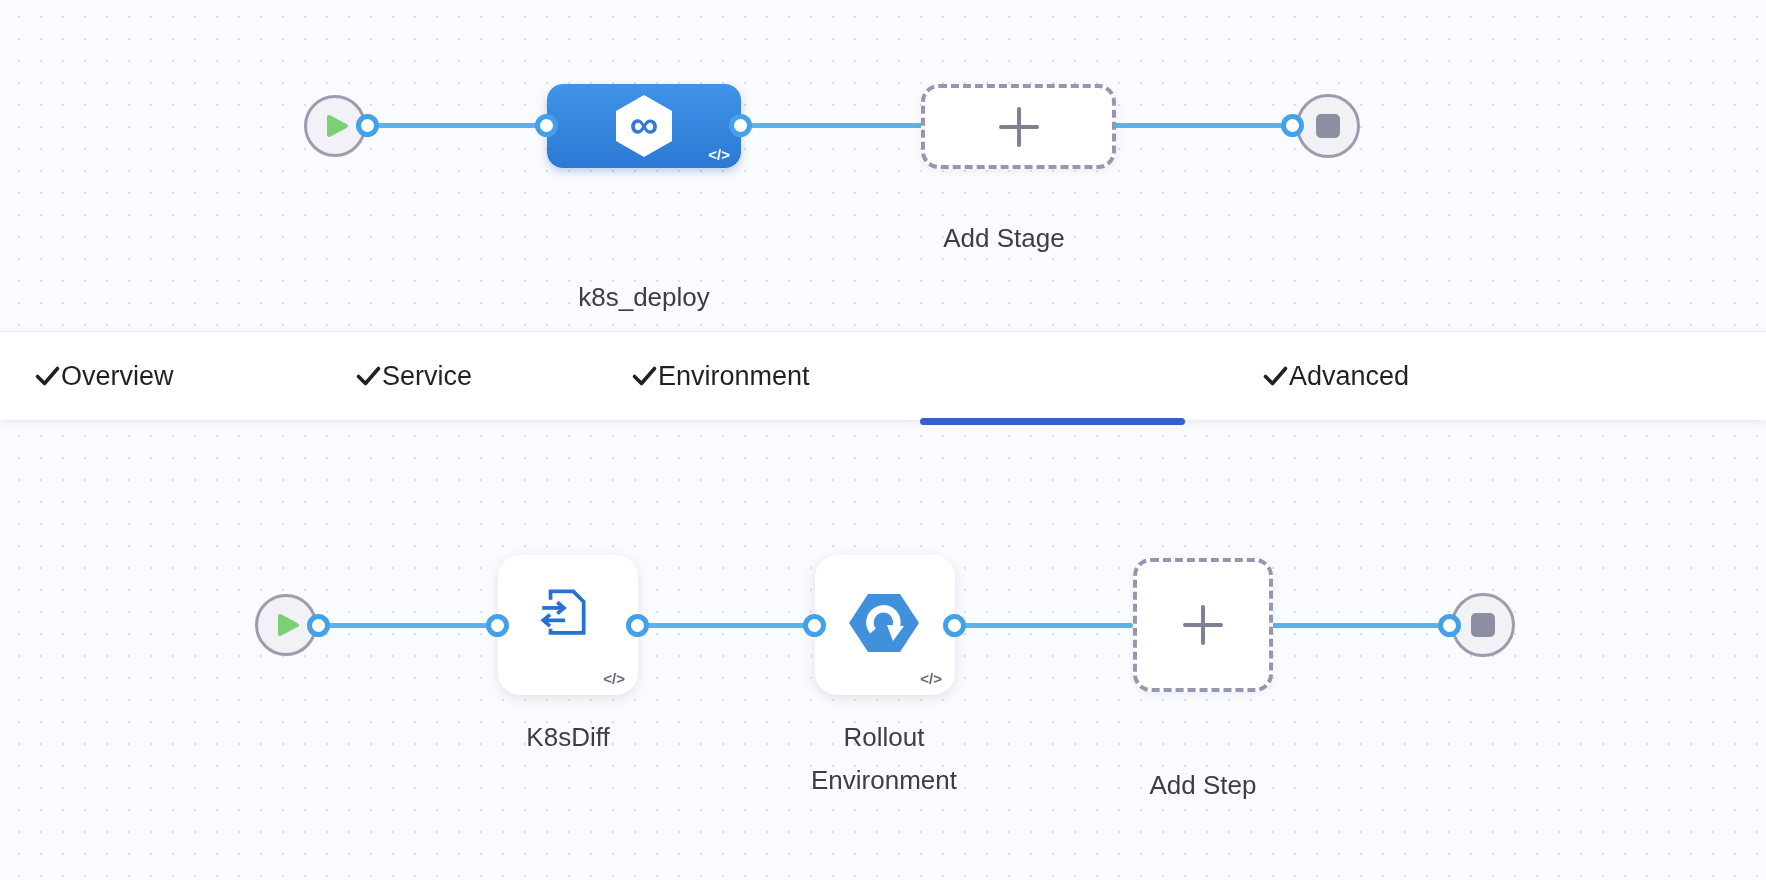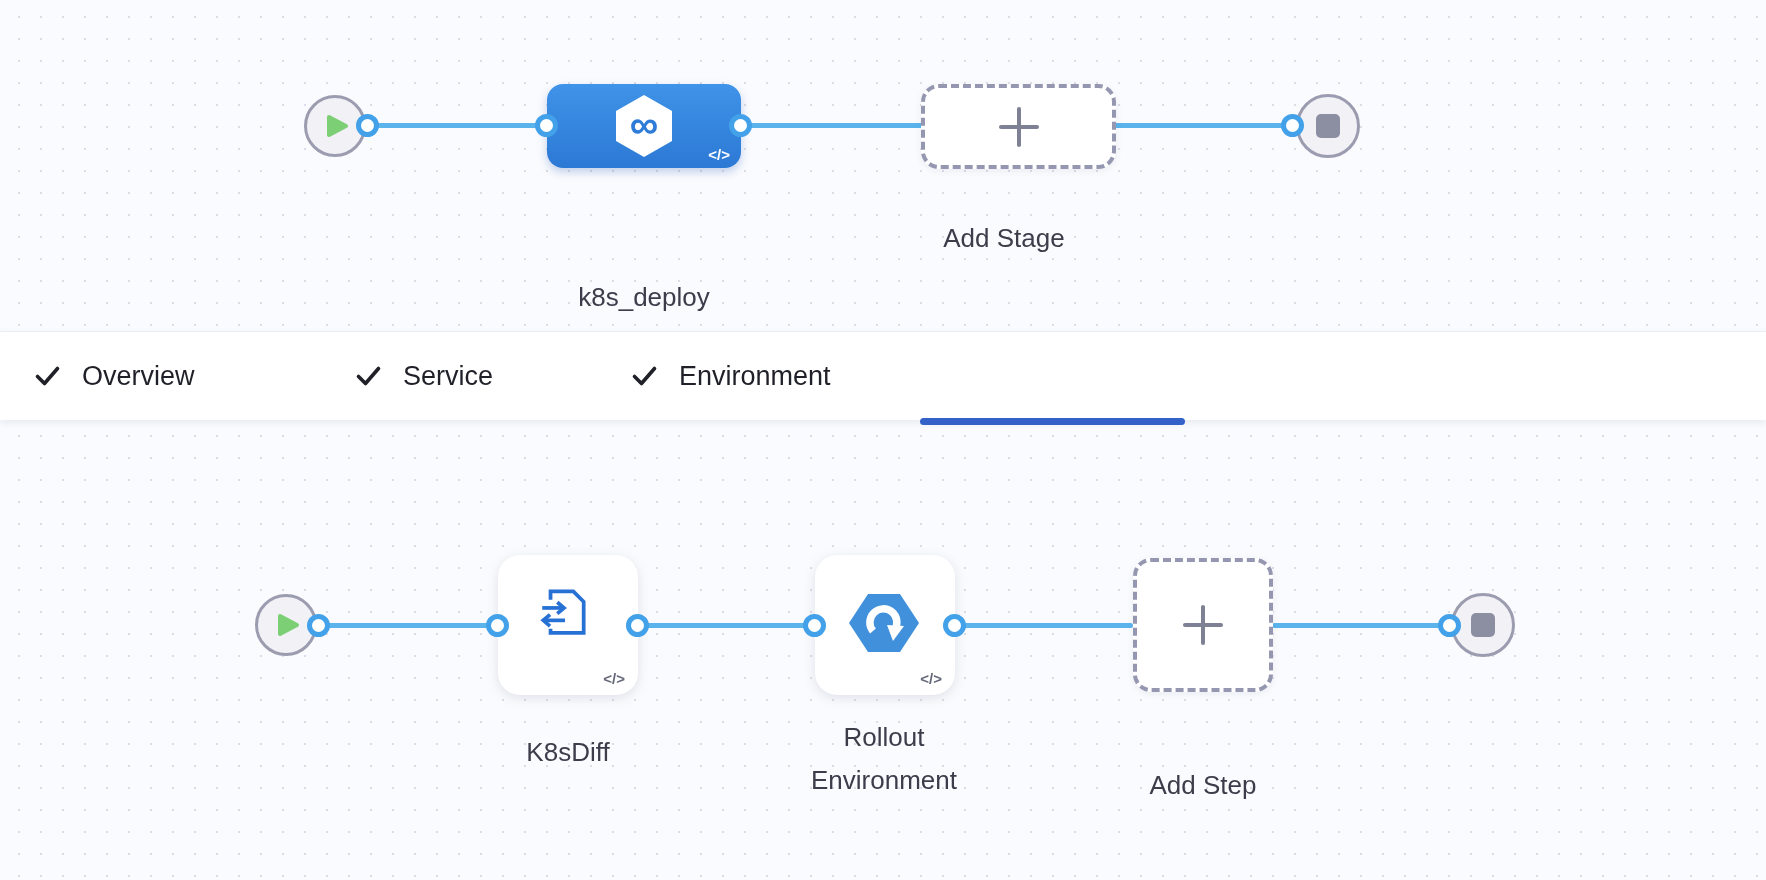--- a/index.html
+++ b/index.html
@@ -55,21 +55,21 @@
   .step-card .code-badge{color:#66687A;right:13px;bottom:8px;}
   .step-icon{position:absolute;}
 
   
   .node-label{position:absolute;font-size:26px;font-weight:500;color:#3B3D4A;
     text-align:center;line-height:43px;z-index:3;}
 
   
   #tabbar{position:absolute;left:0;top:331px;width:1766px;height:88px;background:#FFFFFF;
     border-top:1px solid #ECEDF2;box-shadow:0 3px 7px rgba(80,85,120,.10);z-index:10;}
-  .tab{position:absolute;top:0;height:100%;display:flex;align-items:center;gap:21px;
+  .tab{position:absolute;top:0;height:100%;display:flex;align-items:center;
     font-size:27px;color:#1F2028;cursor:pointer;}
   .tab .check-icon{display:flex;align-items:center;}
   .tab.active{font-weight:700;}
   #tab-underline{position:absolute;left:920px;top:418px;width:265px;height:7px;
     background:#3462C8;border-radius:4px;z-index:12;}
 </style>
 </head>
 <body>
 
 <div id="page">
@@ -128,20 +128,28 @@
         </span>
       <span>Service</span>
     </div>
     <div class="tab" style="left:631px;">
       <span class="check-icon">
           <svg width="27" height="24" viewBox="0 0 27 24">
             <path d="M3.5 12.5 L10.5 19.5 L23.5 4.5" stroke="#1F2028" stroke-width="3.6" fill="none" stroke-linecap="round" stroke-linejoin="round"></path>
           </svg>
         </span>
       <span>Environment</span>
+    </div>
+    <div class="tab" style="left:1262px;">
+      <span class="check-icon">
+          <svg width="27" height="24" viewBox="0 0 27 24">
+            <path d="M3.5 12.5 L10.5 19.5 L23.5 4.5" stroke="#1F2028" stroke-width="3.6" fill="none" stroke-linecap="round" stroke-linejoin="round"></path>
+          </svg>
+        </span>
+      <span>Advanced</span>
     </div>
   </div>
   <div id="tab-underline"></div>
 
   <div id="canvas-bottom" class="canvas"></div>
 
   <div class="edge" style="left:286px;top:623px;width:212px;"></div>
   <div class="edge" style="left:638px;top:623px;width:177px;"></div>
   <div class="edge" style="left:955px;top:623px;width:178px;"></div>
   <div class="edge" style="left:1272px;top:623px;width:180px;"></div>
@@ -185,17 +193,17 @@
 
   <div class="add-node" style="left:1133px;top:558px;width:140px;height:134px;">
     <span class="plus"></span>
   </div>
 
   <div class="port" style="left:1438px;top:614px;"></div>
   <div class="round-node" style="left:1451px;top:593px;width:64px;height:64px;">
     <span class="stop-square"></span>
   </div>
 
-  <div class="node-label" style="left:418px;top:731px;width:300px;">K8sDiff</div>
+  <div class="node-label" style="left:418px;top:716px;width:300px;">K8sDiff</div>
   <div class="node-label" style="left:784px;top:716px;width:200px;">Rollout Environment</div>
   <div class="node-label" style="left:1053px;top:716px;width:300px;margin-top:48px;">Add Step</div>
 
 </div>
 
 </body></html>

